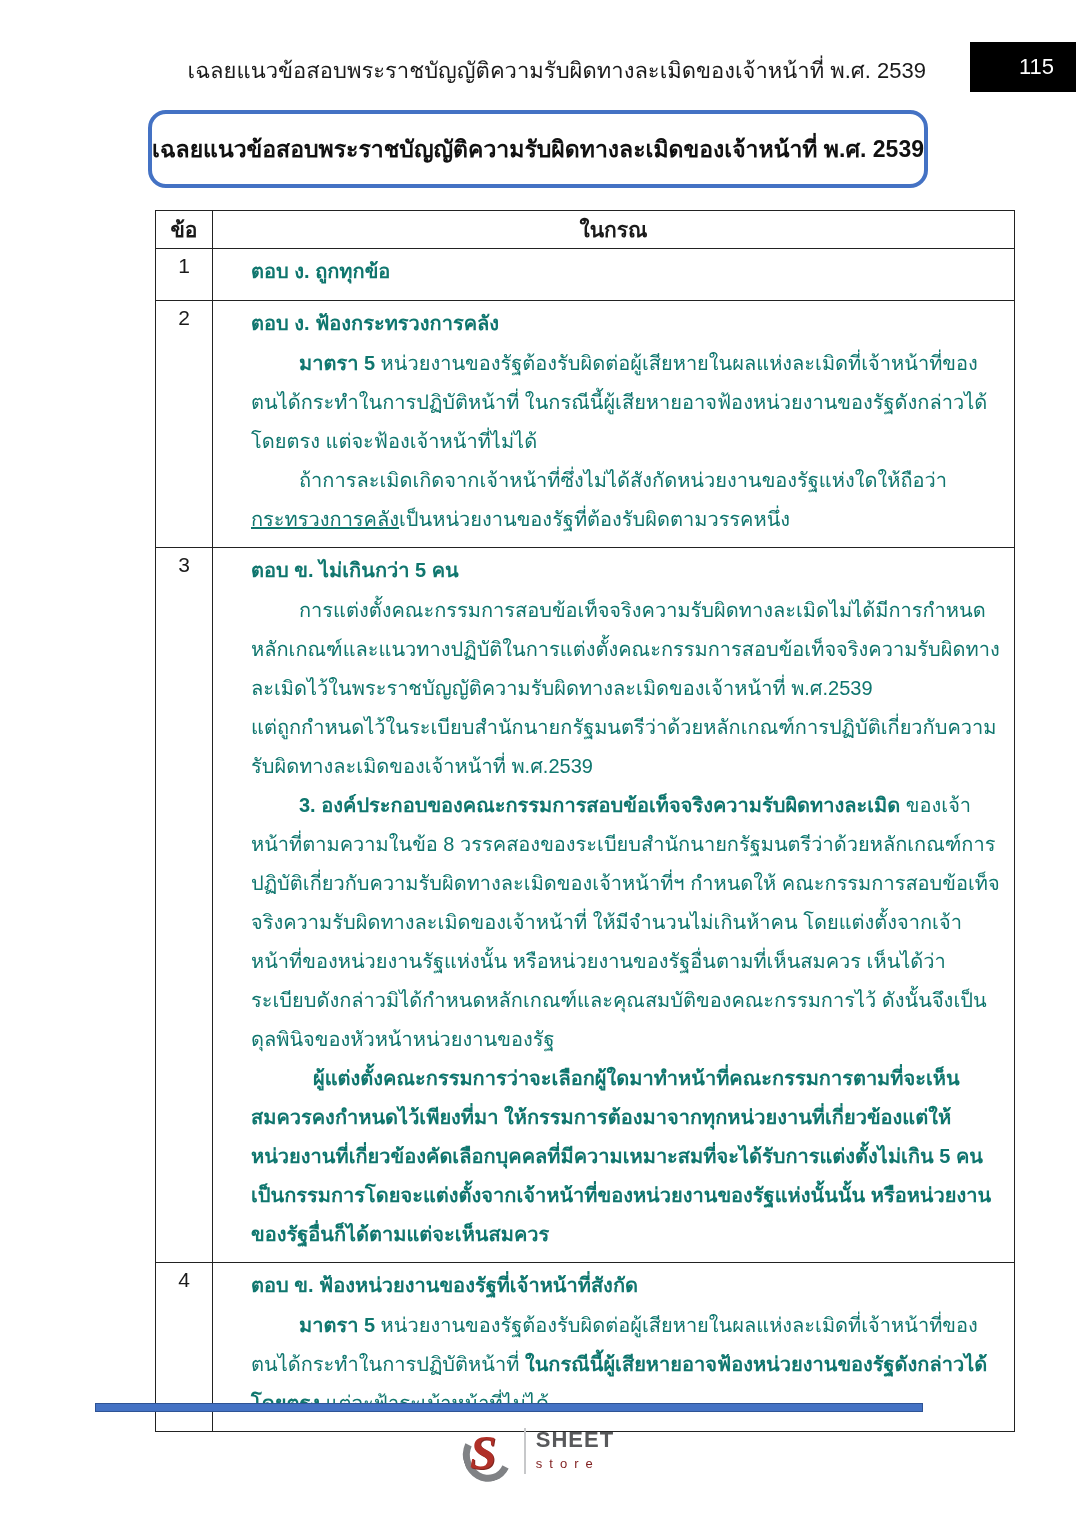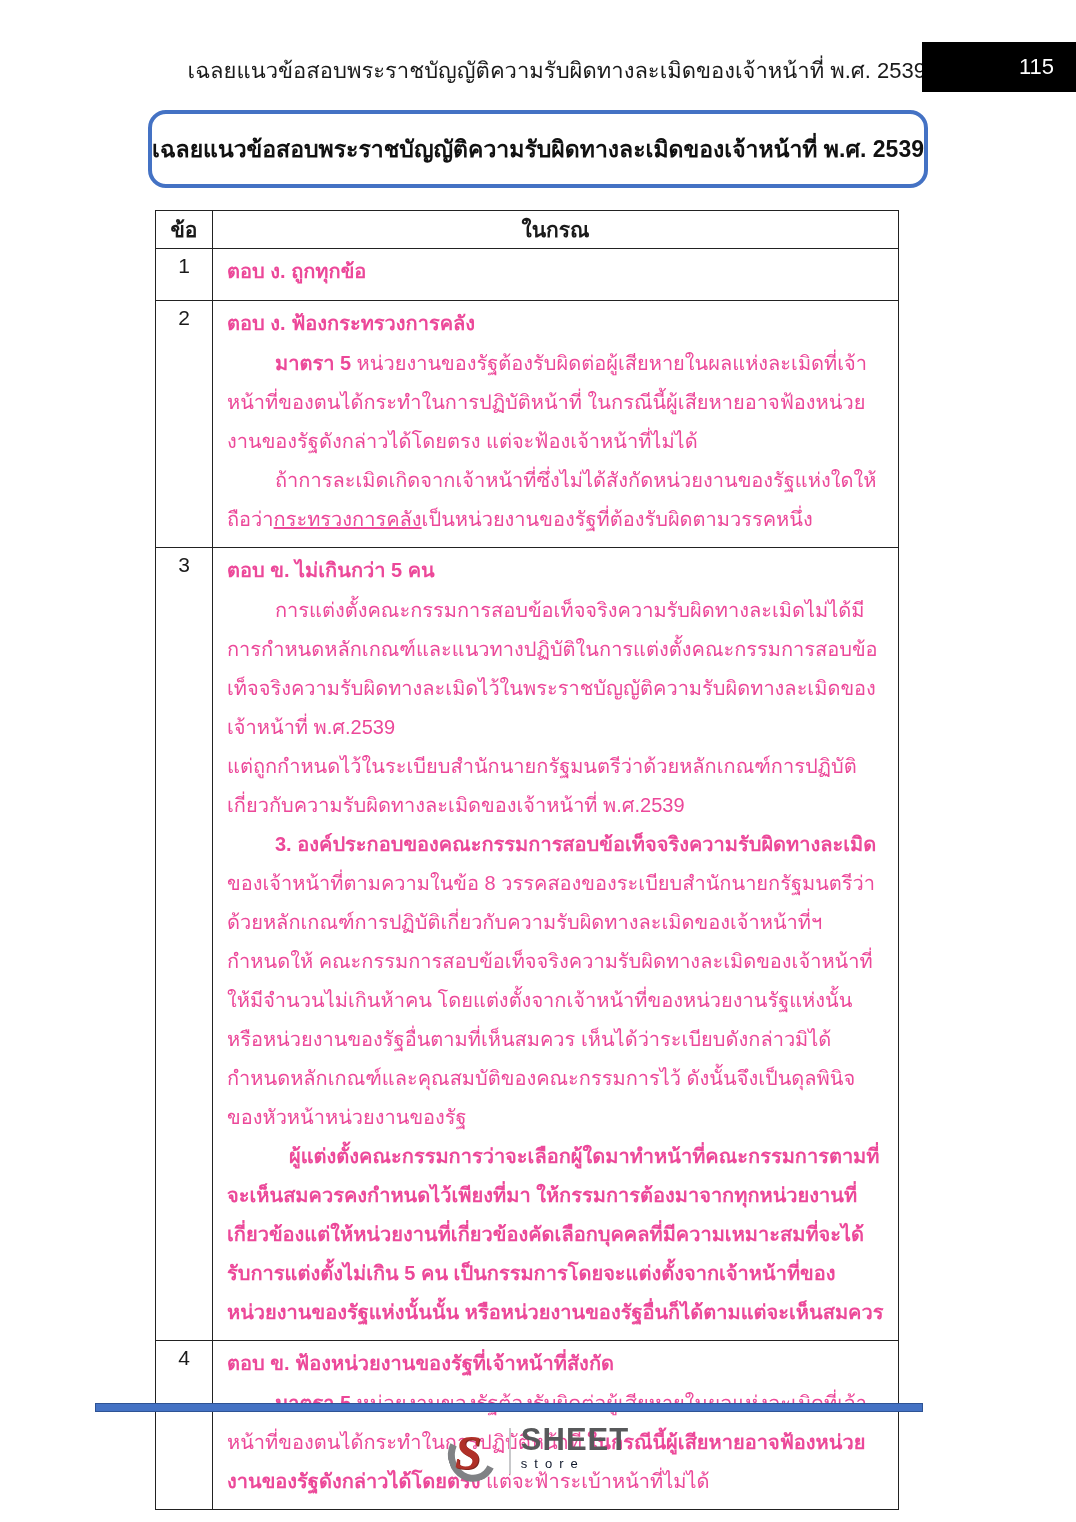--- a/index.html
+++ b/index.html
@@ -14,56 +14,56 @@
   .page { position:absolute; inset:0; background:#fff; }
 
   
   .top-header { position:absolute; top:42px; left:0; right:0; height:50px; }
   .running-title {
     position:absolute; right:150px; top:11px;
     font-size:22px; color:#1a1a1a; white-space:nowrap;
   }
   .page-number-box {
     position:absolute; right:0; top:0;
-    width:154px; height:50px; background:#000;
+    width:106px; height:50px; background:#000;
     color:#fff; font-size:22px;
     display:flex; align-items:center; justify-content:flex-end;
     padding-right:22px;
   }
 
   
   .title-box {
     position:absolute; left:148px; top:110px; width:780px; height:78px;
     border:4px solid #4472C4; border-radius:18px;
     display:flex; align-items:center; justify-content:center;
     font-weight:bold; font-size:23px; color:#111; background:#fff;
   }
 
   
   table.answers {
-    position:absolute; left:155px; top:210px; width:744px;
+    position:absolute; left:155px; top:210px; width:860px;
     border-collapse:collapse; table-layout:fixed;
     font-size:20px;
   }
   table.answers th, table.answers td {
     border:1.5px solid #222;
   }
   table.answers th {
     height:38px; font-weight:bold; text-align:center;
     font-size:21px; background:#fff;
   }
   th.col-no, td.col-no { width:57px; }
   td.col-no {
     text-align:center; vertical-align:top;
     padding-top:5px; font-size:21px;
   }
   td.answer-cell {
     padding:2px 14px 8px 14px; vertical-align:top;
   }
-  .para { line-height:39px; color:#ec4899; }
+  .para { line-height:39px; color:#0f766e;margin-left:24px; }
   .para.indent { text-indent:48px; }
   .para.indent-lg { text-indent:62px;font-weight:bold; }
   .seg-b { font-weight:bold; }
   .seg-u { text-decoration:underline; }
   .ans-head { font-weight:bold; line-height:41px; }
 
   
   .footer-bar {
     position:absolute; left:95px; top:1403px; width:828px; height:9px;
     background:#4472C4; border:1px solid #2E5395;
@@ -86,25 +86,25 @@
     font-weight:bold; font-style:italic;
     font-size:48px; line-height:54px; color:#b03028;
     text-shadow:1px 1px 0 #7f2620;
   }
   .logo-divider {
     width:2px; height:46px; background:#c7c8ca;
     margin:4px 10px 0 8px;
   }
   .logo-text { display:flex; flex-direction:column; }
   .logo-brand {
-    font-size:31px; font-weight:bold; color:#58595b;
+    font-size:22px; font-weight:bold; color:#58595b;
     letter-spacing:1px; line-height:32px;
   }
   .logo-sub {
-    font-size:13px; color:#0f172a; letter-spacing:7px;
+    font-size:13px; color:#7f1d1d; letter-spacing:7px;
     margin-top:1px; line-height:14px;
   }
 </style>
 </head>
 <body>
 
 <div class="page">
 
   <div class="top-header">
     <div class="running-title">เฉลยแนวข้อสอบพระราชบัญญัติความรับผิดทางละเมิดของเจ้าหน้าที่ พ.ศ. 2539</div>

